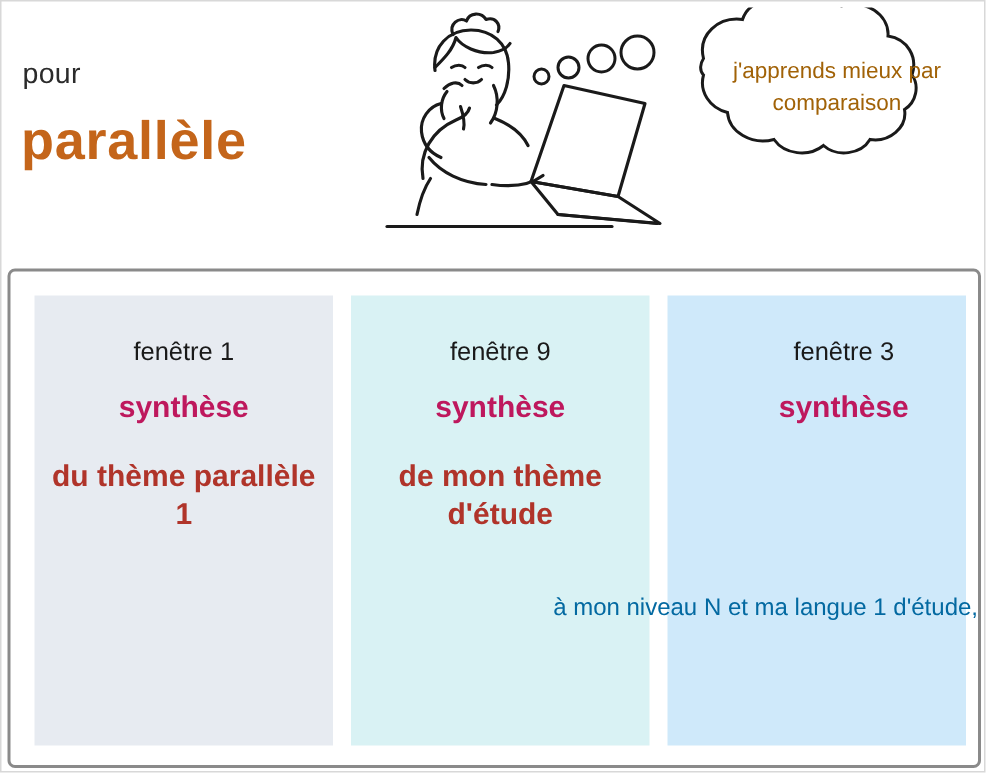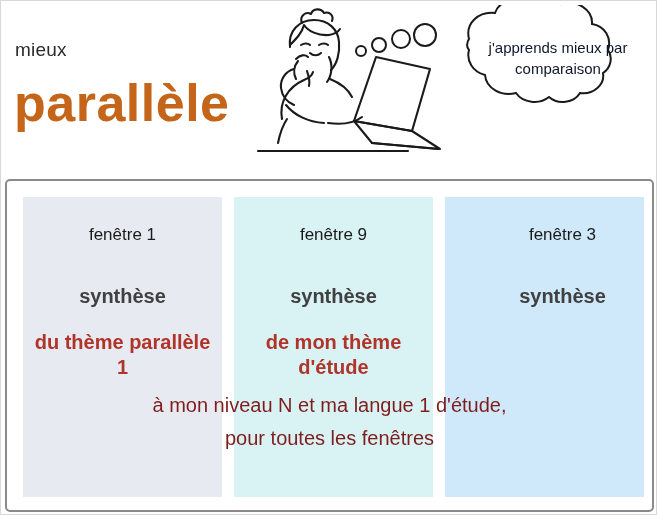--- a/index.html
+++ b/index.html
@@ -37,21 +37,21 @@
     left: 14px;
     top: 38px;
     font-size: 19px;
     color: #2b2b2b;
     letter-spacing: 0.2px;
   }
   .mode-title {
     position: absolute;
     left: 13px;
     top: 72px;
-    font-size: 52px;
+    font-size: 36px;
     font-weight: bold;
     color: #c4651a;
     letter-spacing: 0.5px;
   }
 
   
   .bubble-wrap {
     position: absolute;
     left: 340px;
     top: 4px;
@@ -59,21 +59,21 @@
     height: 140px;
   }
   .bubble-text {
     position: absolute;
     left: 482px;
     top: 36px;
     width: 150px;
     text-align: center;
     font-size: 15px;
     line-height: 21px;
-    color: #0f172a;
+    color: #a16207;
   }
 
   
   .person {
     position: absolute;
     left: 205px;
     top: 0px;
     width: 250px;
     height: 176px;
   }
@@ -106,58 +106,58 @@
     padding-top: 28px;
     text-align: center;
   }
   .col-1 { left: 16px;  background: #e7ebf1; }
   .col-2 { left: 227px; background: #d9f2f4; }
   .col-3 { left: 438px; background: #cfe9fa; padding-left: 36px; }
 
   .col-title {
     font-size: 17px;
     color: #1a1a1a;
-    margin-bottom: 40px;
+    margin-bottom: 16px;
   }
   .col-synth {
     font-size: 20px;
     font-weight: bold;
-    color: #404040;
+    color: #be185d;
     margin-bottom: 22px;
   }
   .col-sub {
     font-size: 20px;
     font-weight: bold;
     color: #b0342a;
     line-height: 25px;
     padding: 0 8px;
   }
 
   .footer-note {
     position: absolute;
     left: 0;
     top: 208px;
     width: 100%;
-    text-align: center;
-    font-size: 20px;
-    color: #7f1d1d;
+    text-align: right;
+    font-size: 16px;
+    color: #0369a1;
     line-height: 33px;
     z-index: 5;
     pointer-events: none;
   }
   .footer-note span { display: block; }
 </style>
 </head>
 <body>
 
 <div id="stage">
 
   <div class="header">
 
-    <div class="mode-label">mieux</div>
+    <div class="mode-label">pour</div>
     <div class="mode-title">parallèle</div>
 
     <svg class="person" viewBox="0 0 250 176" xmlns="http://www.w3.org/2000/svg">
       <g fill="none" stroke="#1a1a1a" stroke-width="2.1" stroke-linecap="round" stroke-linejoin="round">
 
         <path d="M96 22 c-3 -7 4 -12 9 -9 2 -6 10 -6 13 -1 6 -2 10 3 8 8"></path>
 
         <path d="M84 46 c-2 -16 9 -27 24 -27 14 0 24 9 25 22 1 11 -2 22 -8 28"></path>
 
         <path d="M84 44 c6 -6 12 -12 14 -20 4 6 14 11 25 10 6 -1 9 -3 11 -6"></path>
@@ -225,17 +225,16 @@
 
       <div class="col col-3" style="background: rgb(207, 233, 250);">
         <div class="col-title">fenêtre 3</div>
         <div class="col-synth">synthèse</div>
       </div>
 
     </div>
 
     <div class="footer-note">
       <span>à mon niveau N  et ma langue 1 d'étude,</span>
-      <span>pour toutes les fenêtres</span>
     </div>
   </div>
 
 </div>
 
 </body></html>

